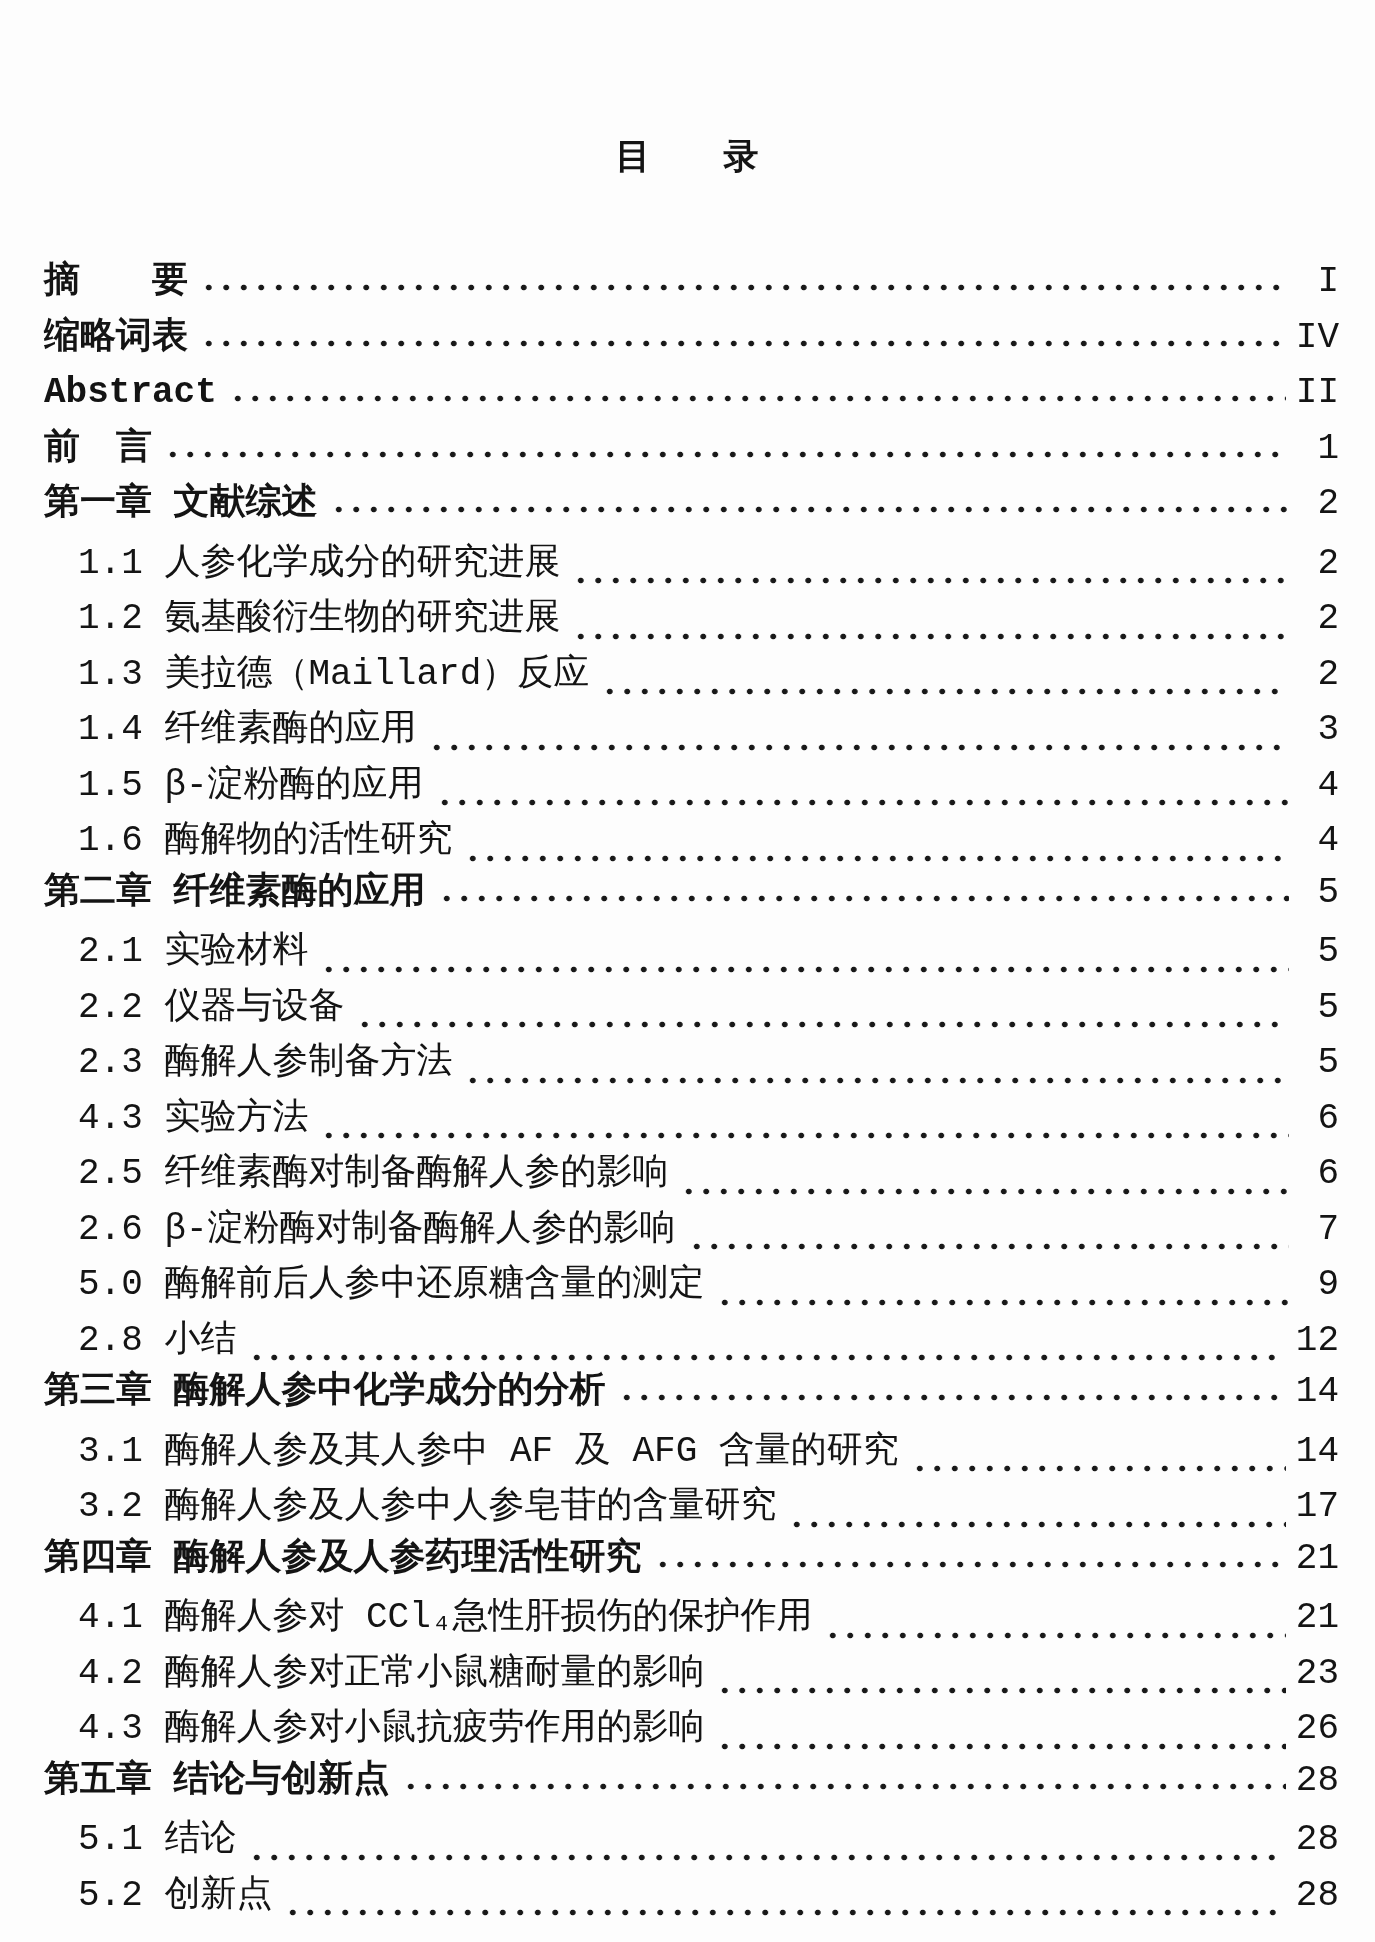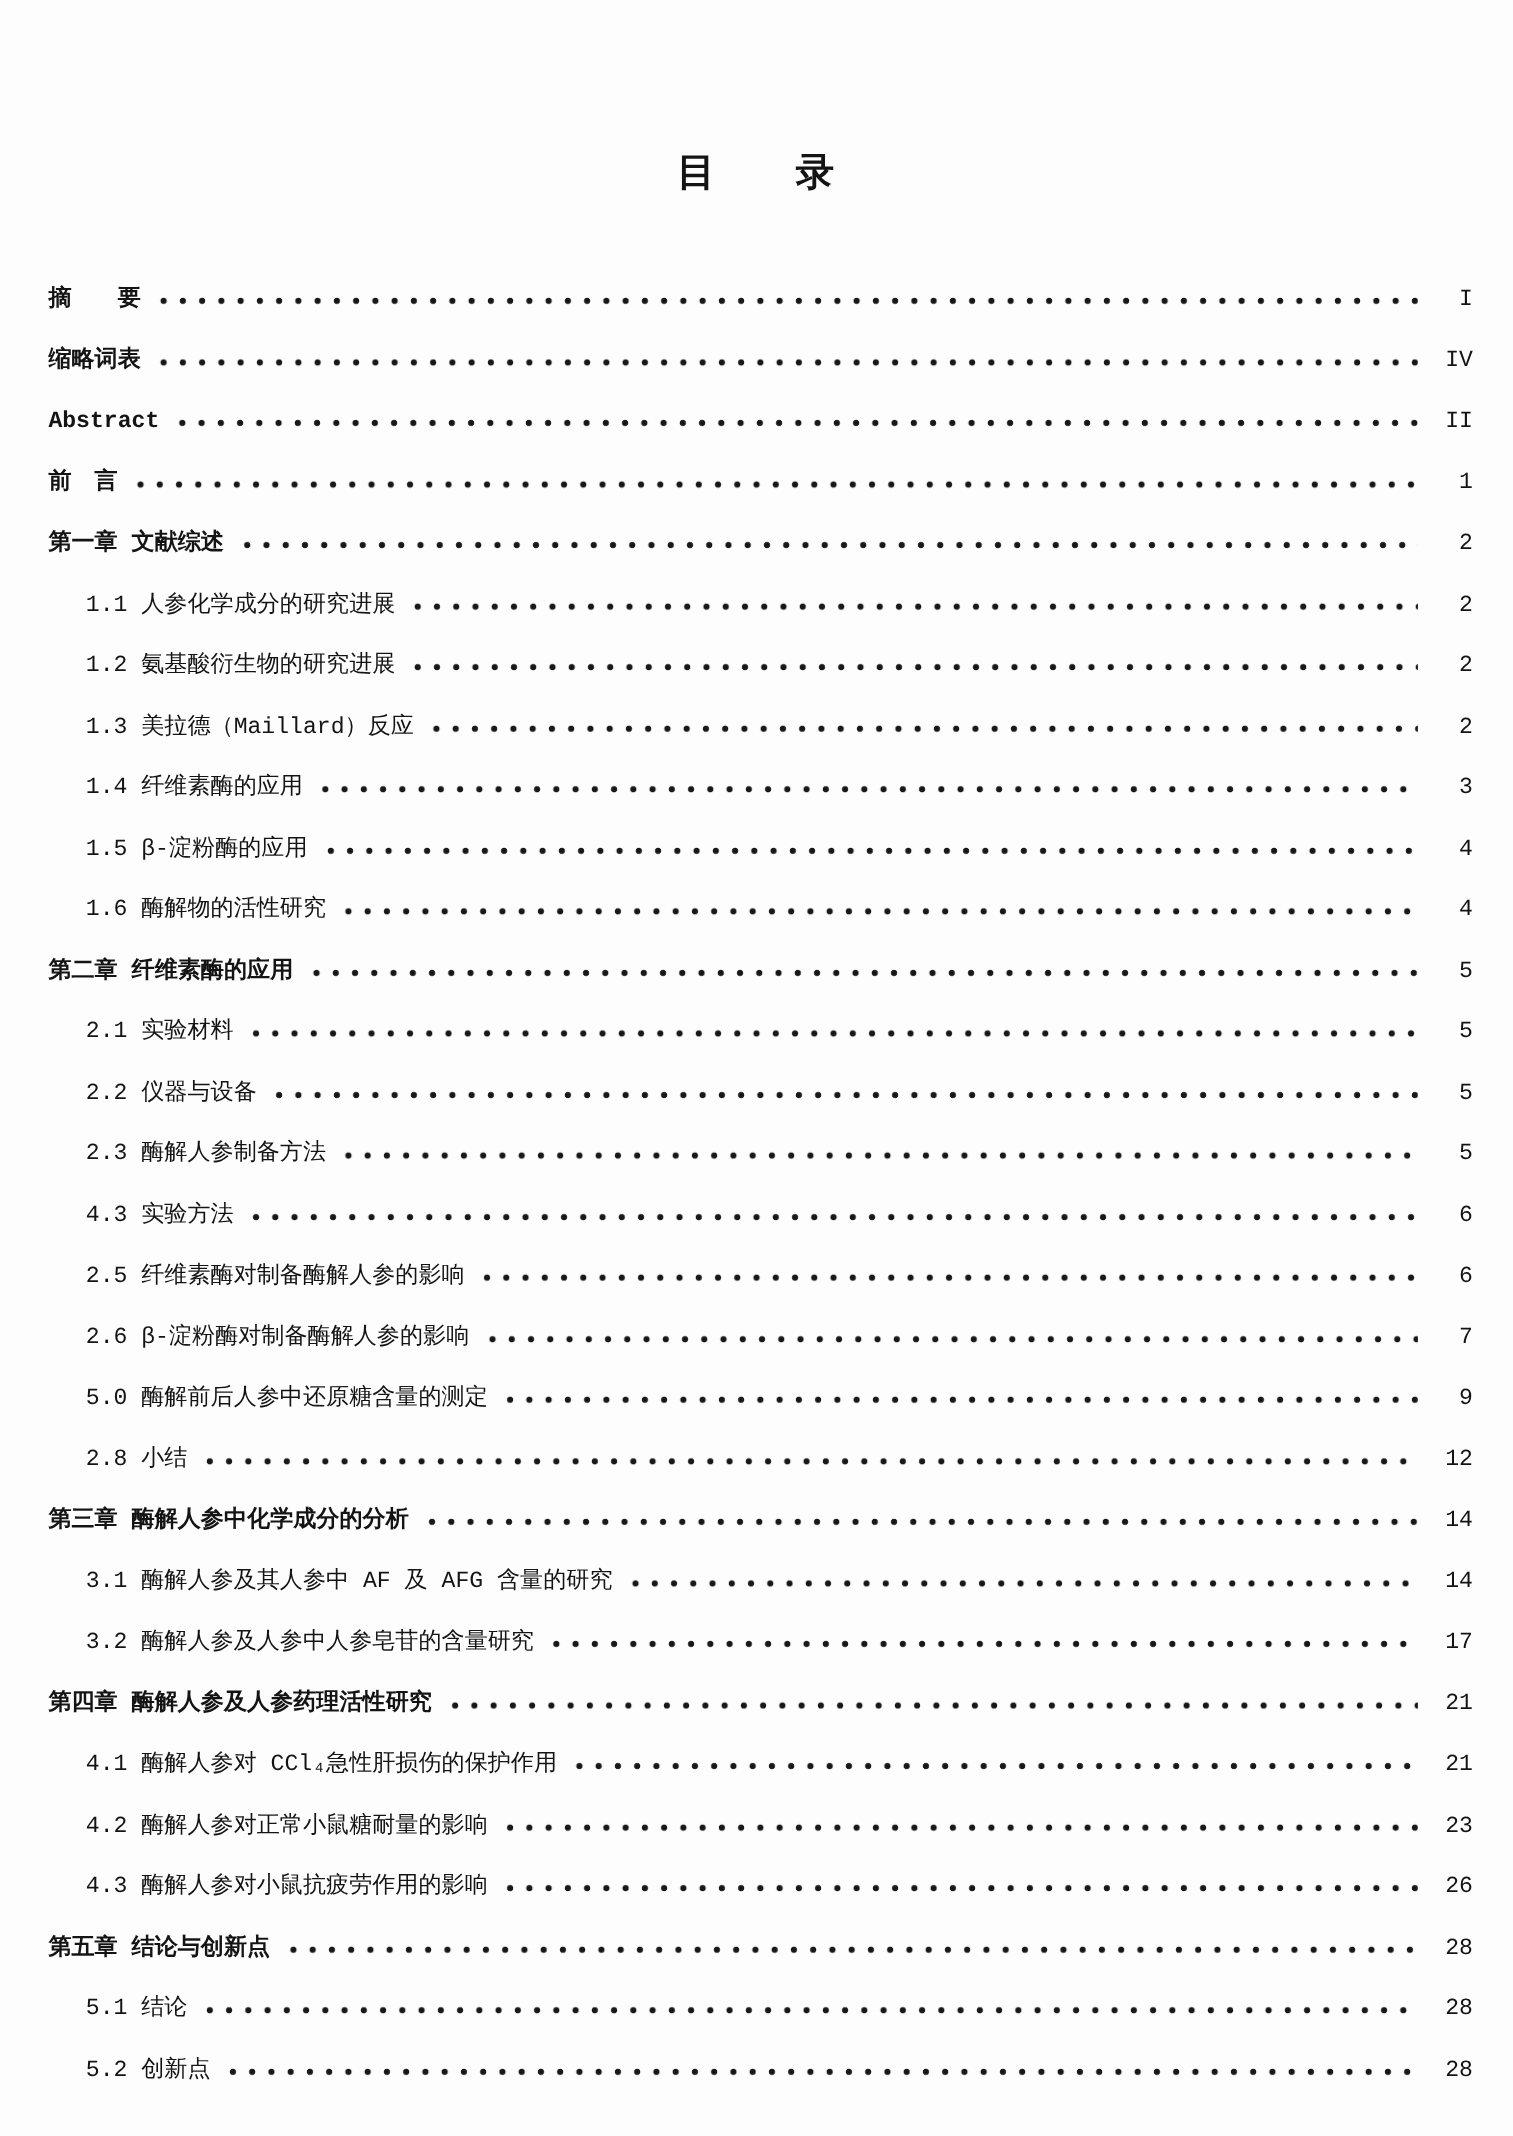--- a/index.html
+++ b/index.html
@@ -22,24 +22,24 @@
   }
   .toc {
     margin: 74px 36px 0 44px;
   }
   .toc-row {
     display: flex;
     align-items: baseline;
     height: 55.5px;
     box-sizing: border-box;
     padding-top: 10px;
-    font-size: 21px;
+    font-size: 36px;
     line-height: 1.15;
   }
-  .toc-row.lvl1 { padding-left: 34px; }
+  .toc-row.lvl1 { padding-left: 34px; align-items: flex-end; }
   .toc-row.lvl0 .label { font-weight: 700; }
   .label { white-space: pre; flex: 0 0 auto; }
   .leader {
     flex: 1 1 auto;
     min-width: 40px;
     height: 7px;
     margin: 0 10px 0 12px;
     background-image: radial-gradient(circle, #181818 2.5px, rgba(0,0,0,0) 3.2px);
     background-size: 17.5px 7px;
     background-repeat: repeat-x;

